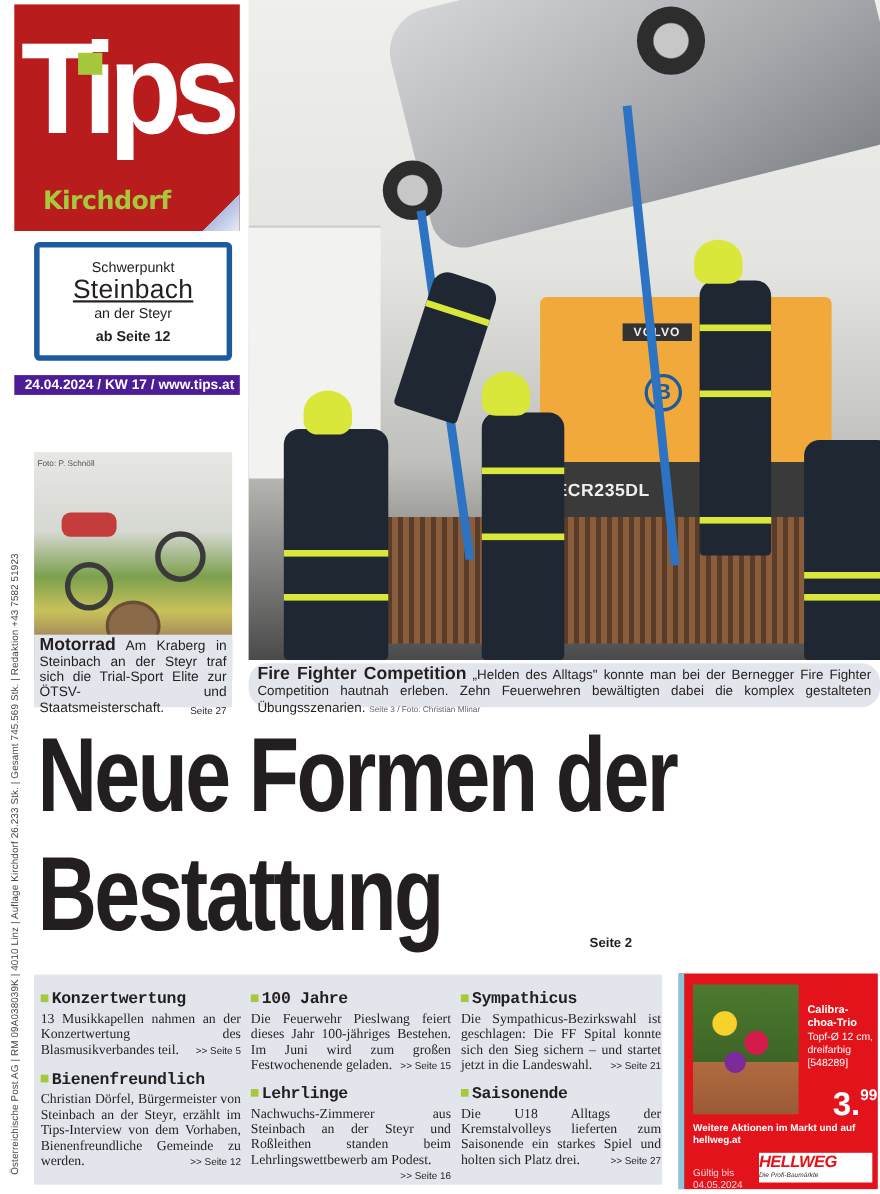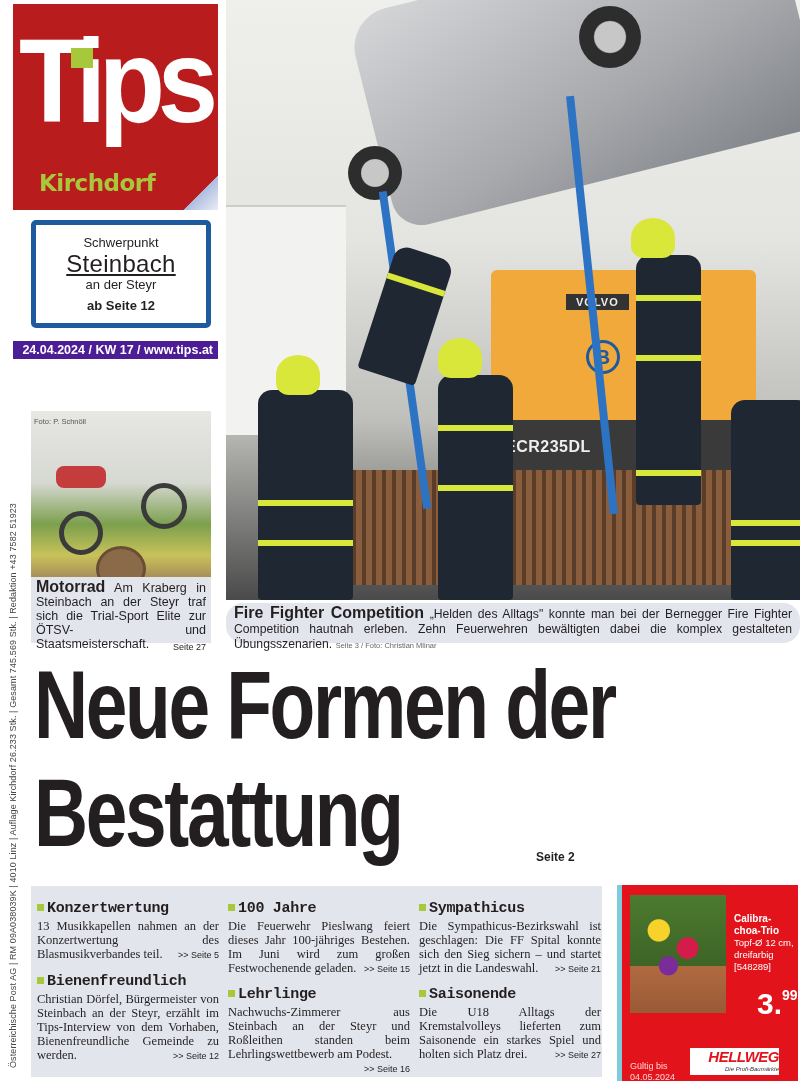--- a/index.html
+++ b/index.html
@@ -70,21 +70,21 @@
 
   
   .ad { position: absolute; left: 617px; top: 885px; width: 181px; height: 196px; background: #e3131b; border-left: 5px solid #7fcbdc; color: #fff; overflow: hidden; }
   .ad-photo { position: absolute; left: 8px; top: 10px; width: 96px; height: 118px; background: radial-gradient(circle at 30% 30%, #f7d22b 0 10%, transparent 11%), radial-gradient(circle at 60% 45%, #d41c4a 0 12%, transparent 13%), radial-gradient(circle at 40% 60%, #7b2c9a 0 10%, transparent 11%), linear-gradient(180deg, #4c7a2f 0%, #3d6426 60%, #b06a40 60%, #9a5a36 100%); }
   .ad-title { position: absolute; left: 112px; top: 28px; font-weight: bold; font-size: 10px; line-height: 12px; }
   .ad-desc { position: absolute; left: 112px; top: 52px; font-size: 9.5px; line-height: 12px; }
   .ad-price { position: absolute; left: 135px; top: 95px; font-weight: bold; font-size: 30px; line-height: 30px; }
   .ad-price sup { font-size: 14px; vertical-align: 14px; }
   .ad-more { position: absolute; left: 8px; top: 135px; font-weight: bold; font-size: 9px; line-height: 11px; width: 170px; }
   .ad-valid { position: absolute; left: 8px; top: 164px; font-size: 9px; line-height: 11px; color: #ffd4d4; margin-top: 12px; }
-  .ad-brand { position: absolute; left: 68px; top: 163px; width: 89px; height: 27px; background: #fff; text-align: right; }
+  .ad-brand { position: absolute; left: 68px; top: 163px; width: 103px; height: 27px; background: #fff; text-align: left; }
   .ad-brand .name { color: #e3131b; font-weight: bold; font-style: italic; font-size: 15px; line-height: 17px; letter-spacing: -0.5px; }
   .ad-brand .sub { color: #333; font-style: italic; font-size: 6px; line-height: 8px; }
 </style>
 </head>
 <body>
 
 <div class="logo">
   <div class="logo-word">Tips</div>
   <div class="logo-dot"></div>
   <div class="logo-region">Kirchdorf</div>
@@ -196,18 +196,19 @@
     <span>Die U18 Alltags der Kremstalvolleys lieferten zum Saisonende ein starkes Spiel und holten sich Platz drei.</span>
     <span class="pg">&gt;&gt; Seite 27</span>
   </div>
 </div>
 
 <div class="ad">
   <div class="ad-photo"></div>
   <div class="ad-title" style="width:60px;">Calibra-choa-Trio</div>
   <div class="ad-desc" style="width:62px;">Topf-Ø 12 cm, dreifarbig [548289]</div>
   <div class="ad-price"><span>3.</span><sup>99</sup></div>
+  <div class="ad-more">Weitere Aktionen im Markt und auf hellweg.at</div>
   <div class="ad-valid" style="width:55px;">Gültig bis 04.05.2024</div>
   <div class="ad-brand">
     <div class="name">HELLWEG</div>
     <div class="sub">Die Profi-Baumärkte</div>
   </div>
 </div>
 
 </body></html>

